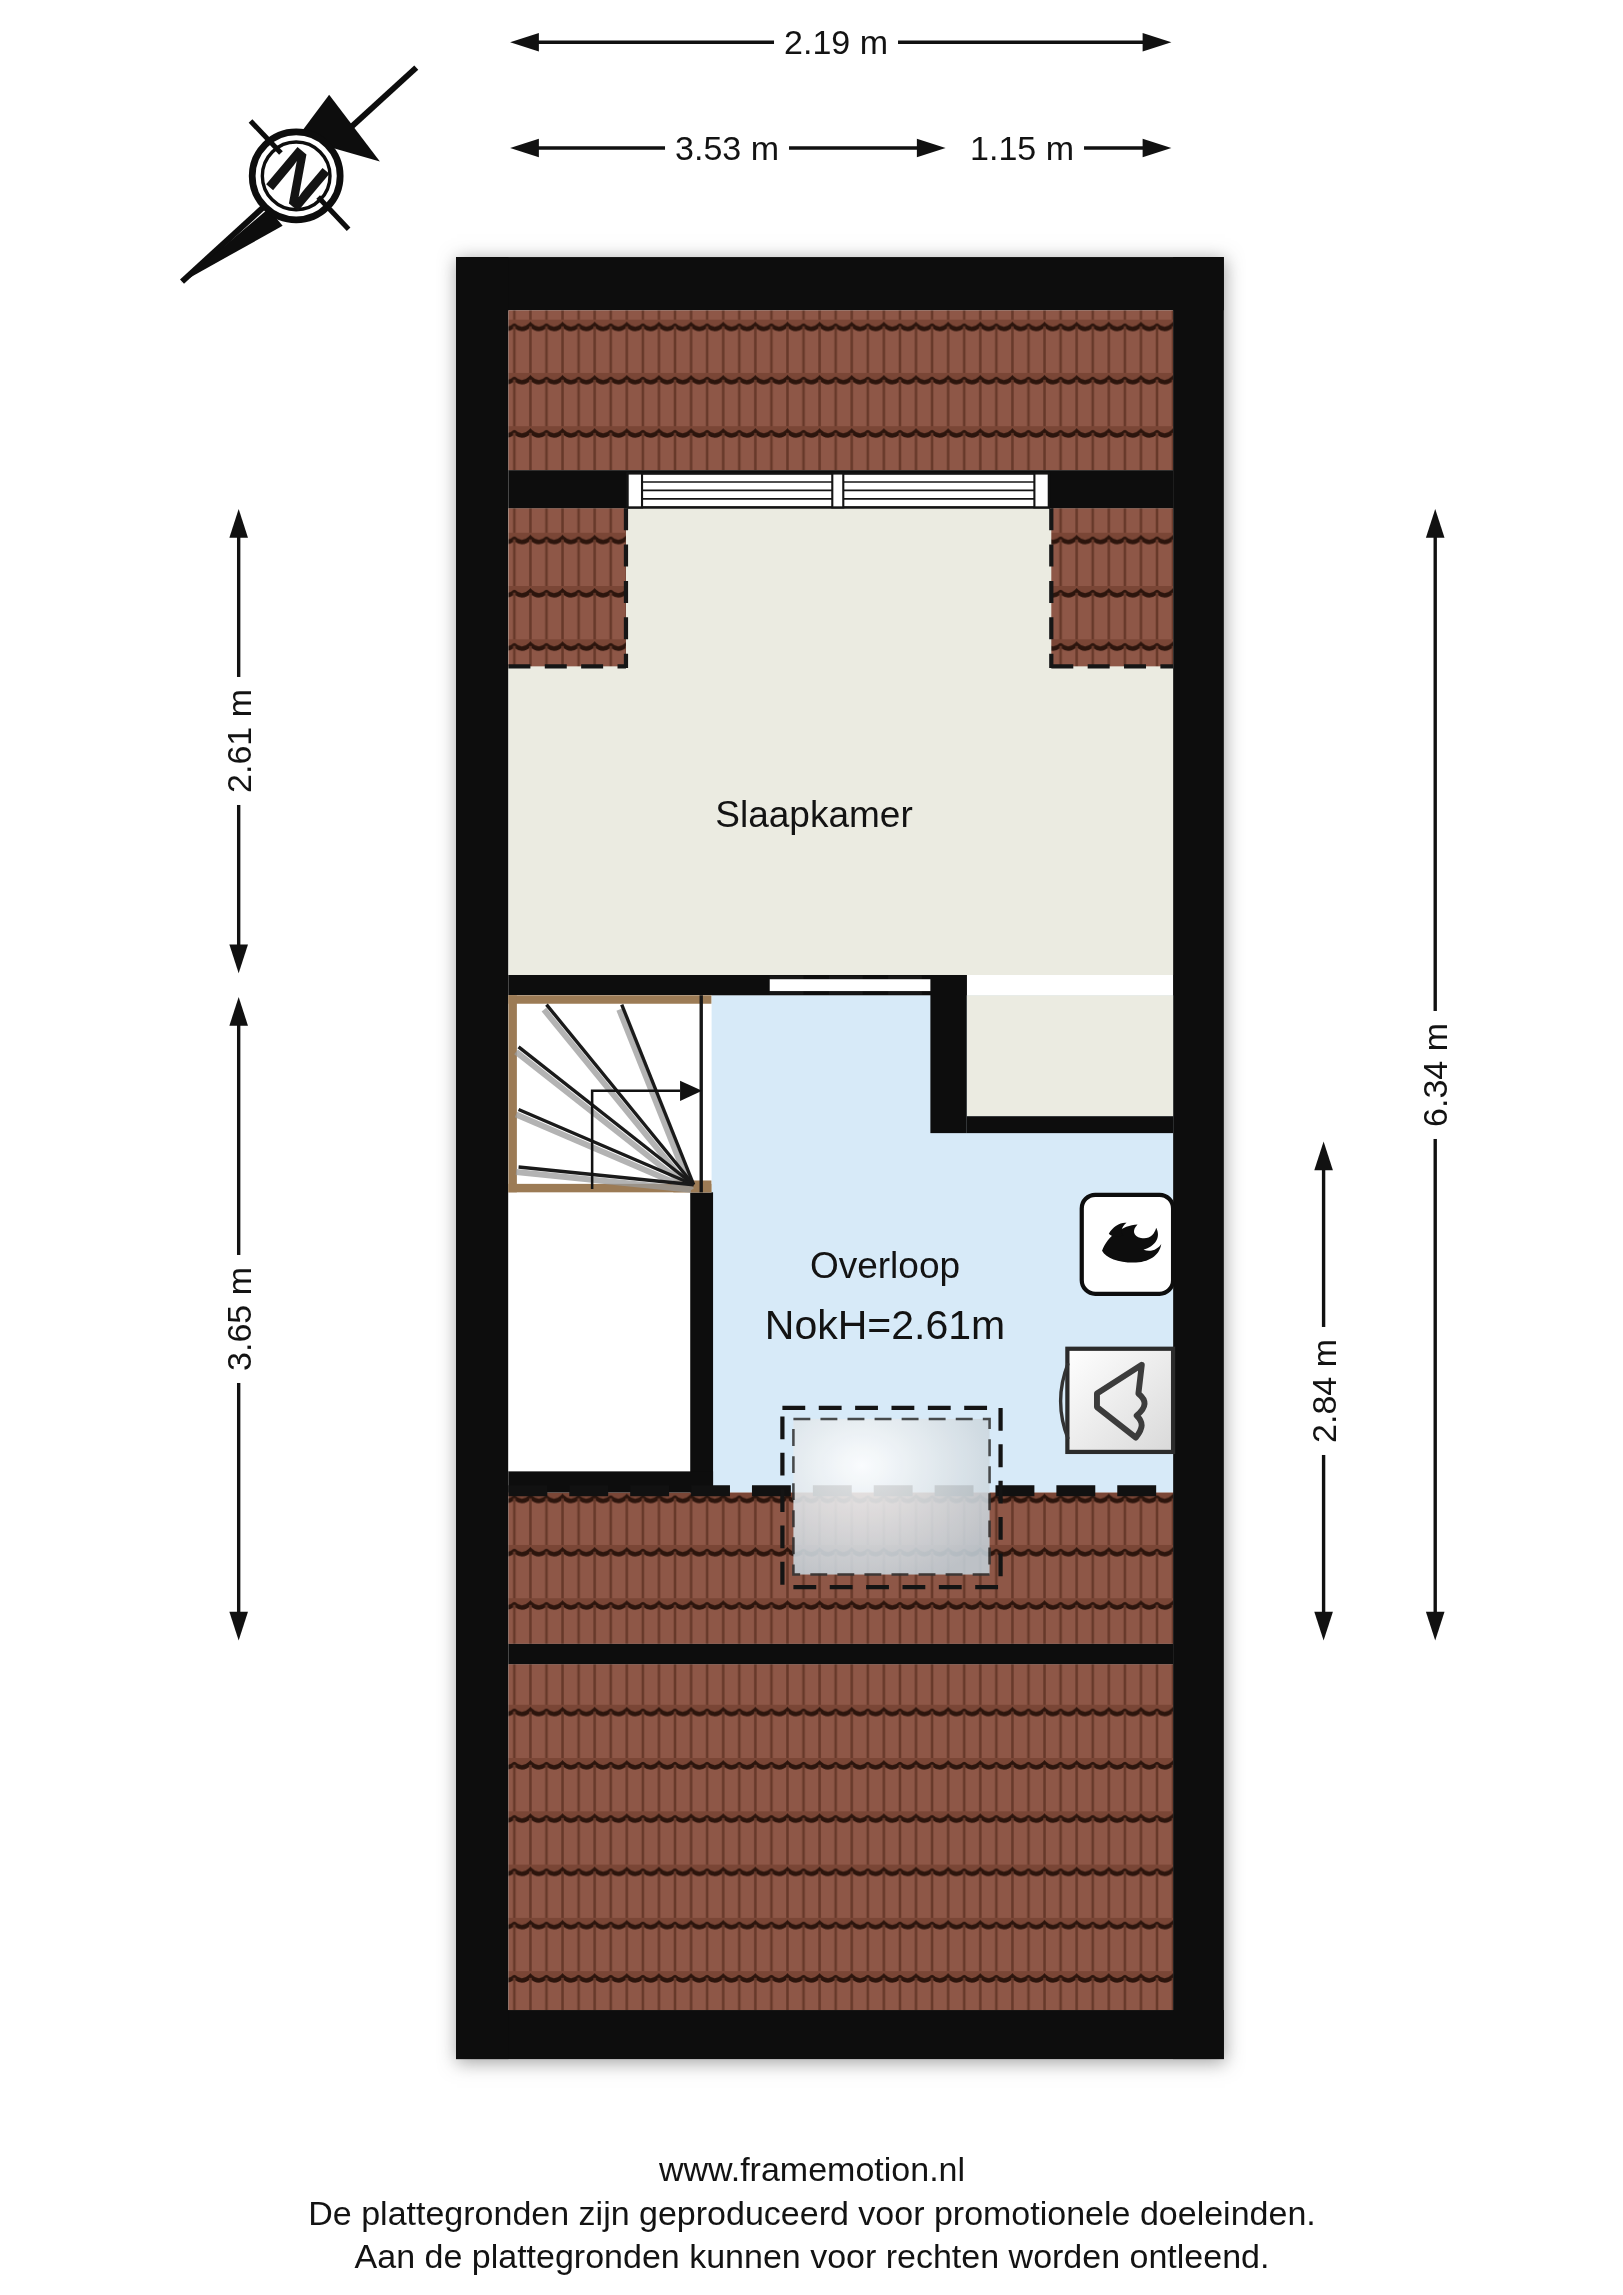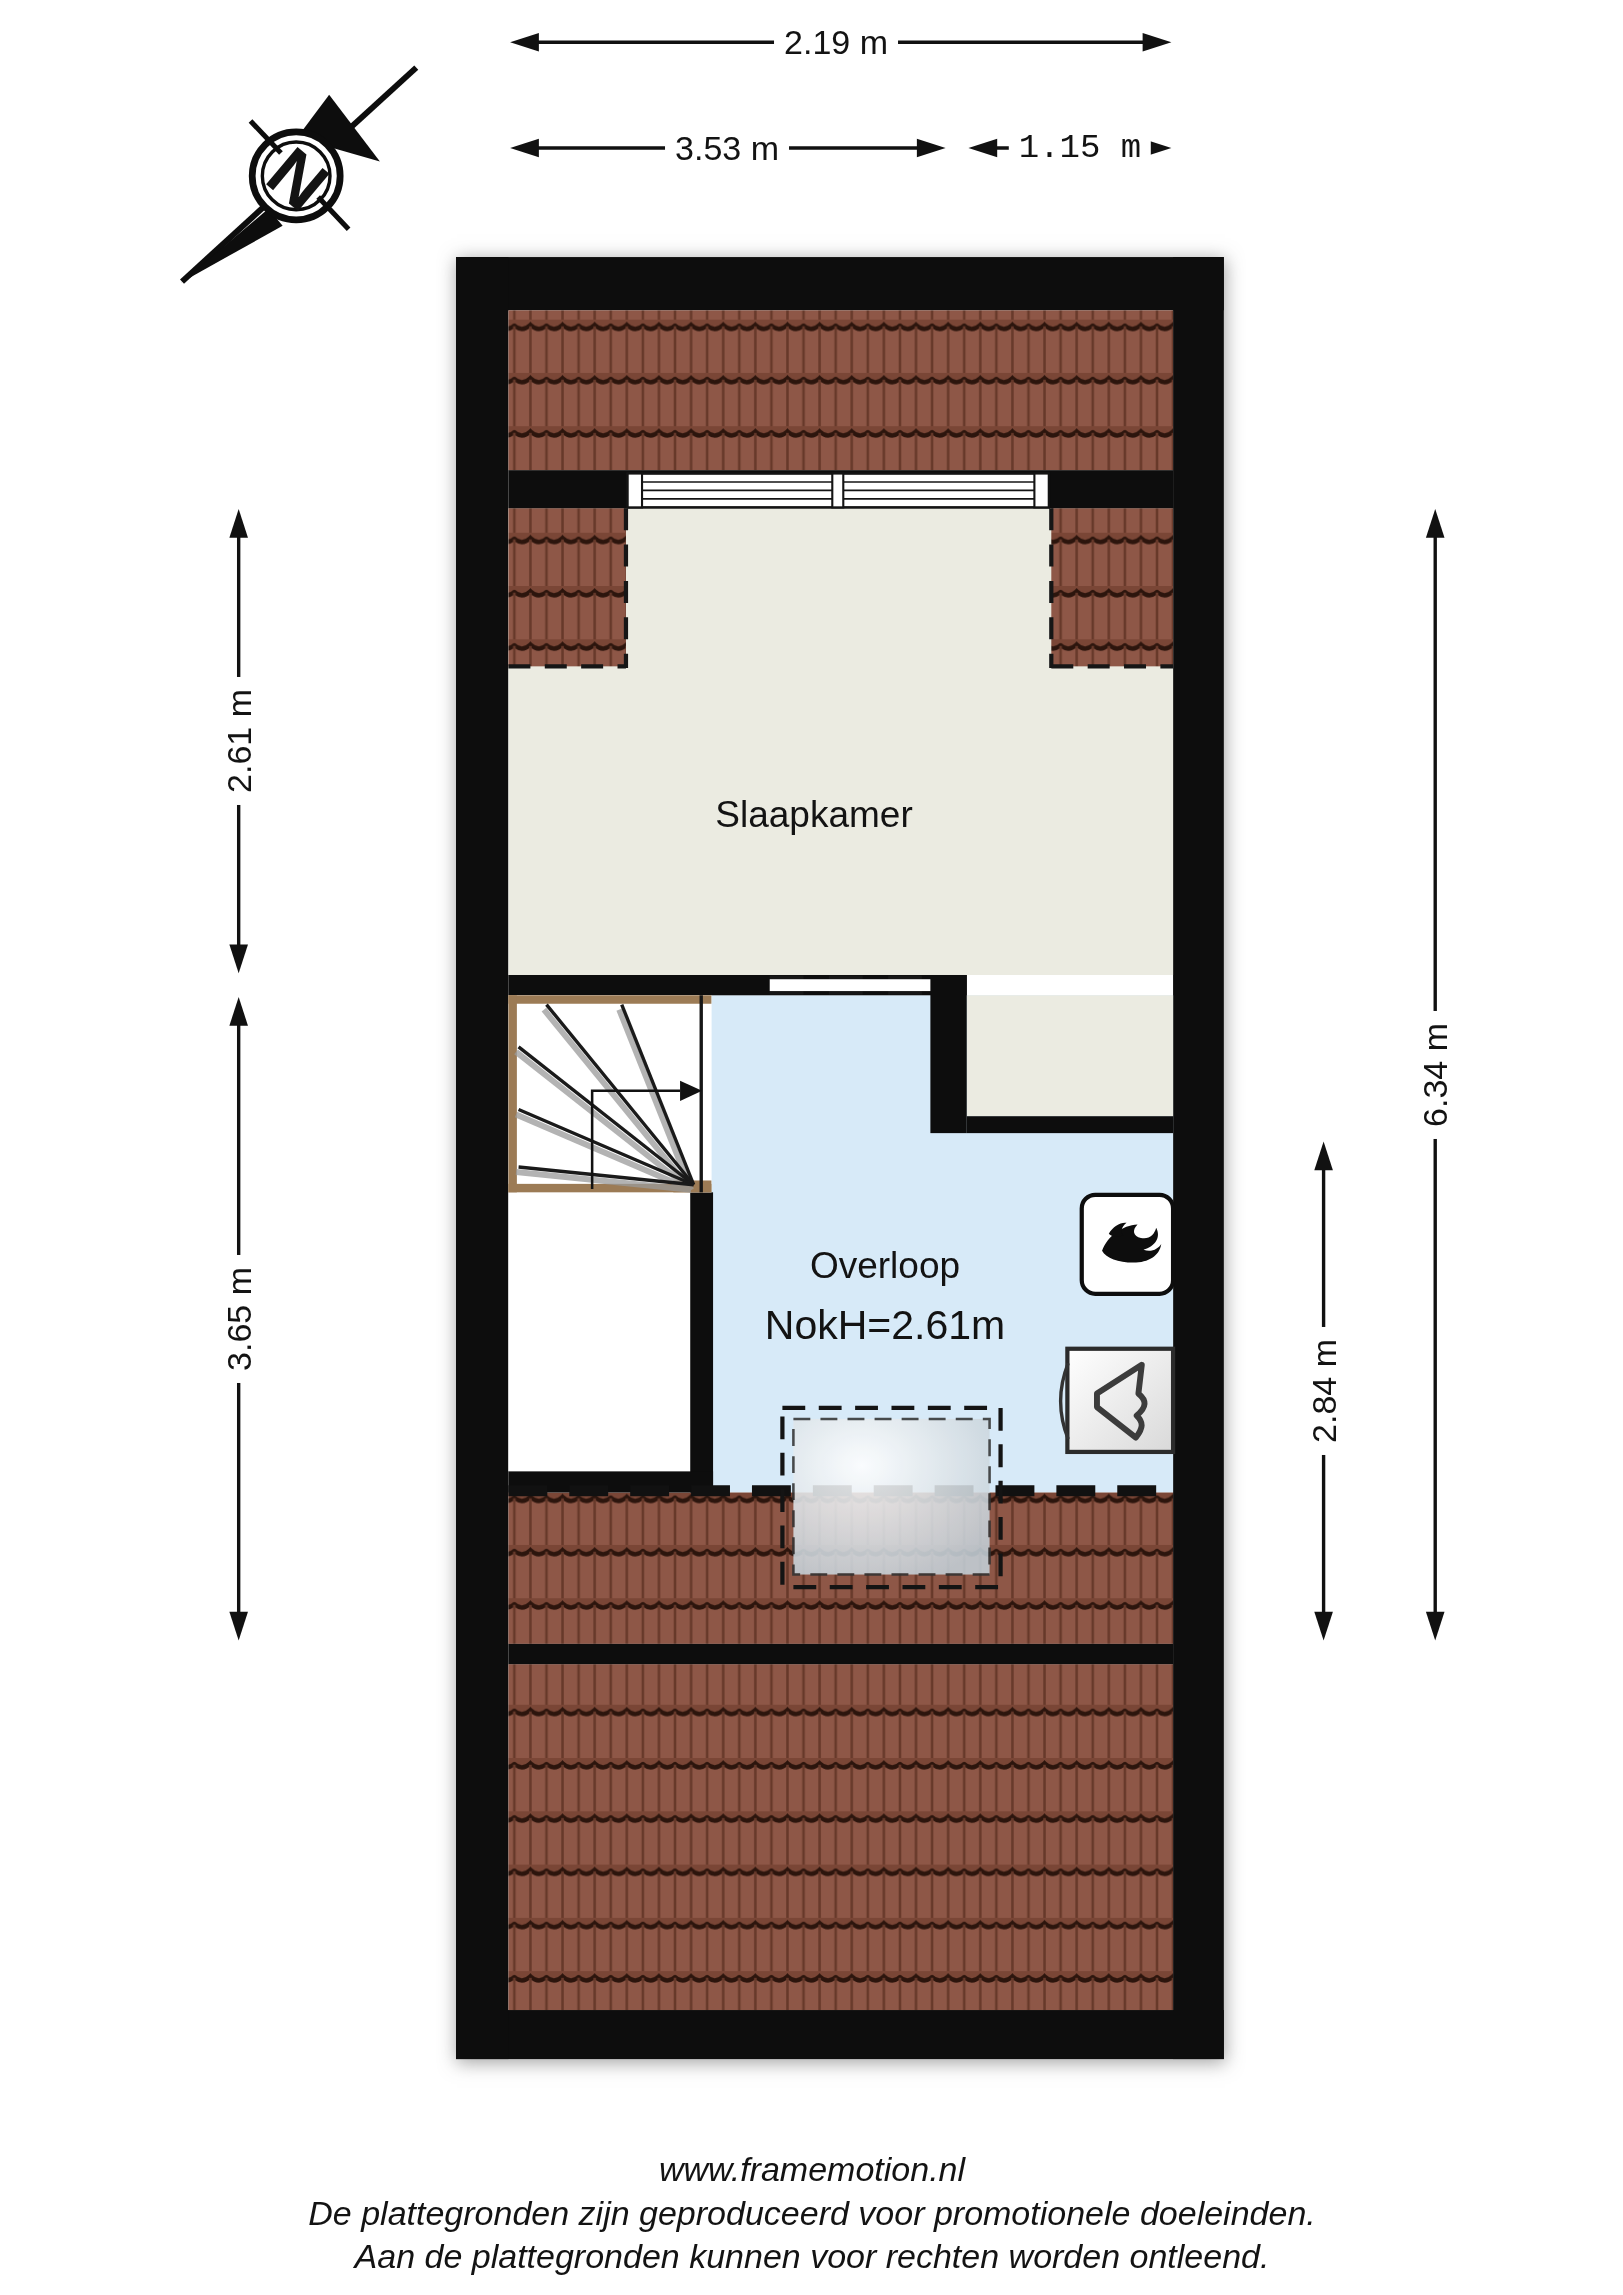--- a/index.html
+++ b/index.html
@@ -6,21 +6,21 @@
   body{width:1624px;height:2295px;position:relative;background:#ffffff;overflow:hidden;
        font-family:"Liberation Sans",sans-serif;}
   svg{position:absolute;left:0;top:0;}
   .shadow{position:absolute;left:458px;top:259px;width:765px;height:1799px;
           box-shadow:0 2.5px 17px 2.5px rgba(90,90,90,.55);}
   .lbl{position:absolute;white-space:nowrap;color:#131313;}
   .dim{font-size:34px;background:#ffffff;padding:0 10px;transform:translate(-50%,-50%);}
   .dim.v{transform:translate(-50%,-50%) rotate(-90deg);padding:0 12px;}
   .room{font-size:37px;transform:translate(-50%,-50%);background:transparent;}
   .room.small{font-size:41px;margin-top:14px;}
-  .footer-line{font-size:34px;transform:translate(-50%,-50%);background:transparent;font-style:italic;}
+  .footer-line{font-size:34px;transform:translate(-50%,-50%);background:transparent;}
   .north{font-size:71px;font-weight:bold;transform:translate(-50%,-50%) rotate(40deg);background:transparent;}
 </style>
 </head>
 <body>
 
 <div class="shadow"></div>
 
 <svg width="1624" height="2295" viewBox="0 0 1920 2714">
   <defs>
     <pattern id="roof" width="38" height="63" patternUnits="userSpaceOnUse">
@@ -182,21 +182,21 @@
     <line x1="1697" y1="611" x2="1697" y2="1931"></line>
     <polygon points="1697,602 1686,636 1708,636" stroke="none"></polygon>
     <polygon points="1697,1940 1686,1906 1708,1906" stroke="none"></polygon>
   </g>
 </svg>
 
 <div class="lbl north" style="left:298px;top:179px;">N</div>
 
 <div class="lbl dim" style="left:836px;top:42px;">2.19 m</div>
 <div class="lbl dim" style="left:727px;top:148px;">3.53 m</div>
-<div class="lbl dim" style="left:1080px;top:148px;font-family:Liberation Mono, monospace;">1.15 m</div>
+<div class="lbl dim" style="left:1022px;top:148px;">1.15 m</div>
 <div class="lbl dim v" style="left:239px;top:741px;">2.61 m</div>
 <div class="lbl dim v" style="left:239px;top:1319px;">3.65 m</div>
 <div class="lbl dim v" style="left:1324px;top:1391px;">2.84 m</div>
 <div class="lbl dim v" style="left:1435px;top:1075px;">6.34 m</div>
 
 <div class="lbl room" style="left:814px;top:815px;">Slaapkamer</div>
 <div class="lbl room" style="left:885px;top:1266px;">Overloop</div>
 <div class="lbl room small" style="left:885px;top:1311px;">NokH=2.61m</div>
 
 <div class="lbl footer-line" style="left:812px;top:2169px;">www.framemotion.nl</div>

